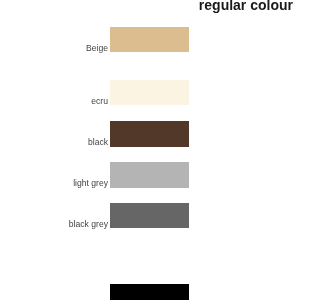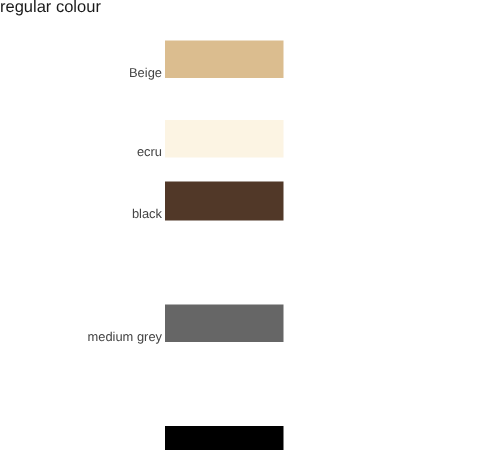--- a/index.html
+++ b/index.html
@@ -20,23 +20,23 @@
     position: relative;
     width: 300px;
     height: 300px;
     background: #ffffff;
   }
   #panel-title {
     position: absolute;
     left: 0;
     top: 0;
     width: 293px;
-    text-align: left;
-    font-size: 11px;
-    font-weight: normal;
+    text-align: right;
+    font-size: 14px;
+    font-weight: bold;
     color: #1a1a1a;
     line-height: 11px;
     white-space: nowrap;
   }
   .swatch-row {
     position: absolute;
     left: 0;
     width: 300px;
     height: 25.2px;
   }
@@ -80,23 +80,27 @@
   <div class="swatch-row r2">
     <div class="swatch-label" style="color: rgb(68, 68, 68); text-align: right;">ecru</div>
     <div class="swatch-chip" style="background-color: rgb(252, 244, 227);"></div>
   </div>
 
   <div class="swatch-row r3">
     <div class="swatch-label" style="color: rgb(68, 68, 68);">black</div>
     <div class="swatch-chip" style="background-color: rgb(81, 56, 40);"></div>
   </div>
 
+  <div class="swatch-row r4">
+    <div class="swatch-label" style="color: rgb(68, 68, 68);">light grey</div>
+    <div class="swatch-chip" style="background-color: rgb(180, 180, 180);"></div>
+  </div>
 
   <div class="swatch-row r5">
-    <div class="swatch-label" style="color: rgb(68, 68, 68);">medium grey</div>
+    <div class="swatch-label" style="color: rgb(68, 68, 68);">black grey</div>
     <div class="swatch-chip" style="background-color: rgb(102, 102, 102);"></div>
   </div>
 
 
   <div class="swatch-row r7">
     <div class="swatch-label" style="color: rgb(68, 68, 68);">black</div>
     <div class="swatch-chip" style="background-color: rgb(0, 0, 0);"></div>
   </div>
 
 </div>

